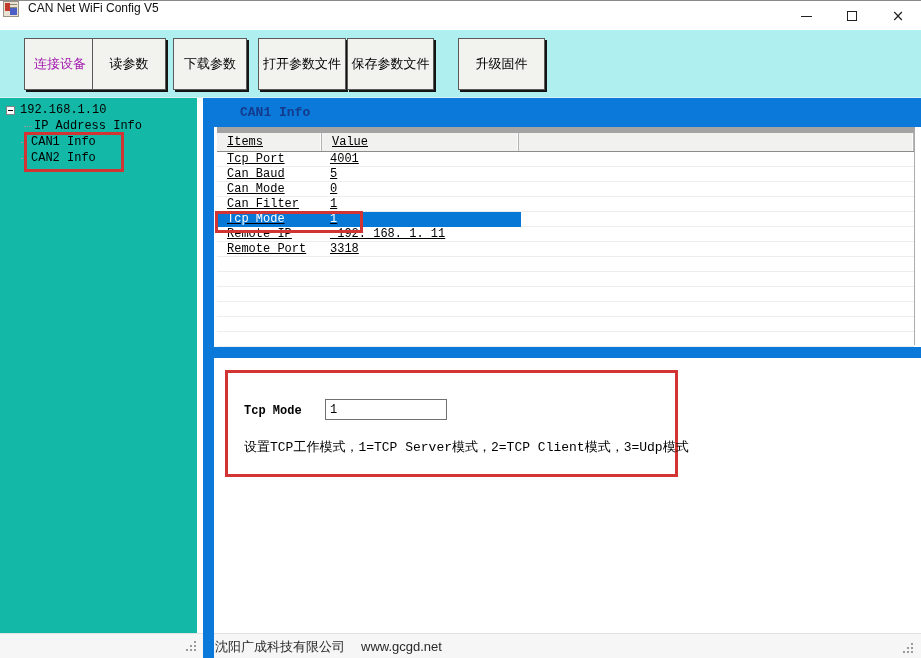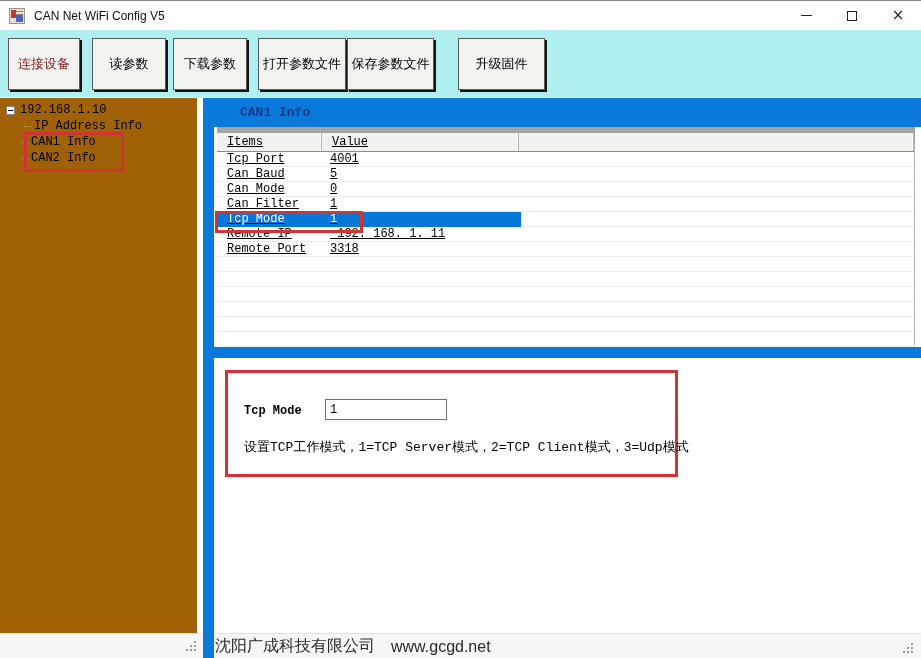--- a/index.html
+++ b/index.html
@@ -6,54 +6,54 @@
   html,body { width:921px; height:658px; }
   body {
     position:relative; overflow:hidden; background:#ffffff;
     font-family:"Liberation Sans", sans-serif; color:#000;
     box-shadow: inset 0 0 0 1px #9a9a9a;
   }
   .mono { font-family:"Liberation Mono","DejaVu Sans Mono",monospace; }
 
   
   .titlebar { position:absolute; left:0; top:0; width:921px; height:30px;
-    background:#ffffff; display:flex; align-items:center; padding-left:9px;
+    background:#ffffff; display:flex; padding-left:3px;
     border-top:1px solid #8a8a8a; }
   .app-icon { width:16px; height:16px; position:relative; background:#e9e2d2;
     border:1px solid #9a9386; flex:0 0 auto; }
   .app-icon .bar { position:absolute; left:1px; top:1px; width:5px; height:8px; background:#c23a2e; }
   .app-icon .sq  { position:absolute; right:1px; bottom:1px; width:7px; height:7px; background:#4d5fc4; }
   .app-icon .ln  { position:absolute; right:1px; top:2px; width:7px; height:1px; background:#8d8778; box-shadow:0 3px 0 #8d8778; }
   .title-text { margin-left:9px; font-size:12px; color:#101010; }
   .win-controls { margin-left:auto; display:flex; height:30px; }
   .win-btn { width:46px; height:30px; display:flex; align-items:center; justify-content:center; }
   .ic-min { width:11px; height:1px; background:#222; }
   .ic-max { width:10px; height:10px; border:1px solid #222; }
   .ic-close { font-size:15px; line-height:15px; color:#222; font-family:"DejaVu Sans",sans-serif; }
 
   
   .toolbar { position:absolute; left:0; top:30px; width:921px; height:68px;
     background:#AFEFEF; border-bottom:1px solid #d8f4f2; }
   .tb-btn { position:absolute; top:8px; height:52px; background:#F2F2EF;
     border:1px solid #5a5a5a; box-shadow:2px 2px 0 0 #141414;
     display:flex; align-items:center; justify-content:center;
     font-size:13px; color:#000; cursor:pointer; }
-  .tb-btn.disabled { color:#7f1d1d; }
+  .tb-btn.disabled { color:#a21caf;margin-left:16px; }
   .b0 { left:8px;  width:72px; }
   .b1 { left:92px; width:74px; }
   .b2 { left:173px; width:74px; }
   .b3 { left:258px; width:88px; }
   .b4 { left:347px; width:87px; }
   .b5 { left:458px; width:87px; }
   .device-info { position:absolute; left:622px; top:17px; font-size:12px;
     font-weight:bold; line-height:15px; color:#111; }
 
   
   .tree-panel { position:absolute; left:0; top:98px; width:197px; height:535px;
-    background:#a16207; font-size:12px; }
+    background:#14b8a6; font-size:12px; }
   .tree-root { position:absolute; left:6px; top:5px; display:flex; align-items:center; }
   .expander { width:9px; height:9px; border:1px solid #848484; background:#fff;
     position:relative; margin-right:5px; flex:0 0 auto; }
   .expander::after { content:""; position:absolute; left:1px; top:3px; width:5px; height:1px; background:#000; }
   .tree-children { position:absolute; left:0; top:20px; width:100%; }
   .tree-item { height:16px; line-height:16px; display:flex; align-items:center; }
   .tree-item .branch { display:inline-block; width:8px; border-top:1px dotted #9a9a9a; margin-right:2px; }
   .ti-0 { padding-left:24px; }
   .ti-1 { padding-left:21px; }
   .ti-2 { padding-left:21px; }
@@ -97,21 +97,21 @@
   .detail-input { position:absolute; left:111px; top:41px; width:122px; height:21px;
     border:1px solid #707070; background:#fff; font-family:"Liberation Mono","DejaVu Sans Mono",monospace;
     font-size:12px; padding-left:4px; color:#000; }
   .detail-desc { position:absolute; left:30px; top:80px; font-size:13px; color:#000;
     font-family:"Liberation Mono","DejaVu Sans Mono",monospace; white-space:pre; }
 
   
   .statusbar { position:absolute; left:0; top:633px; width:921px; height:25px;
     background:#f6f6f6; border-top:1px solid #e2e2e2; }
   .status-text { position:absolute; left:215px; top:0; height:25px; display:flex;
-    align-items:center; font-size:16px; color:#2a2a2a; gap:16px; }
+    align-items:center; font-size:13px; color:#2a2a2a; gap:16px; }
   .grip { position:absolute; width:2px; height:2px; }
   .grip-dots { box-shadow: 8px 0 0 #9a9a9a, 8px 4px 0 #9a9a9a, 8px 8px 0 #9a9a9a,
     4px 4px 0 #9a9a9a, 4px 8px 0 #9a9a9a, 0 8px 0 #9a9a9a; }
   .grip-left  { left:186px; top:7px; }
   .grip-right { left:903px; top:9px; }
 </style>
 </head>
 <body>
 
 <div class="titlebar">

